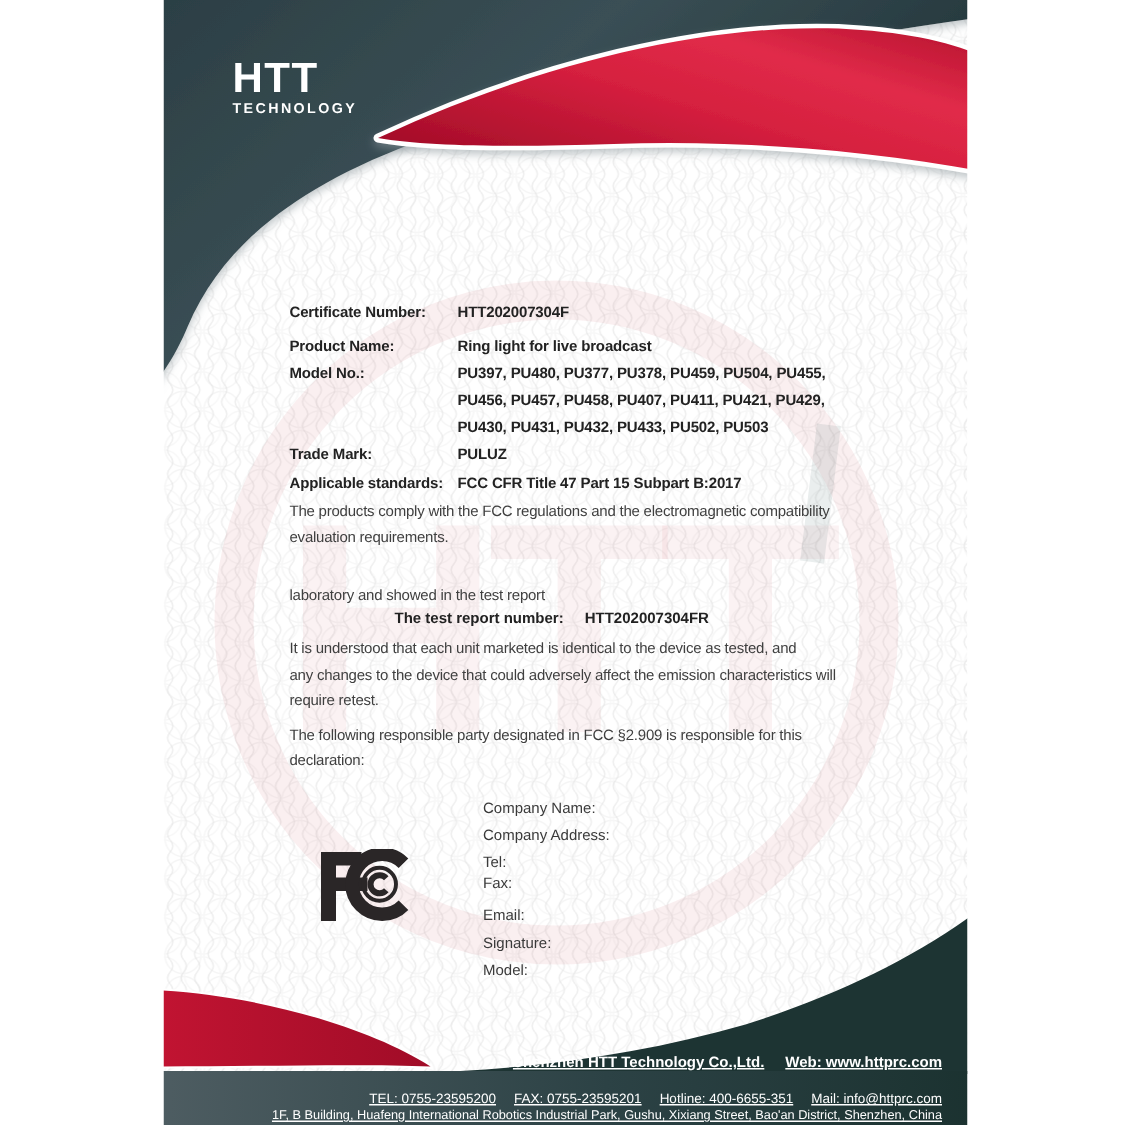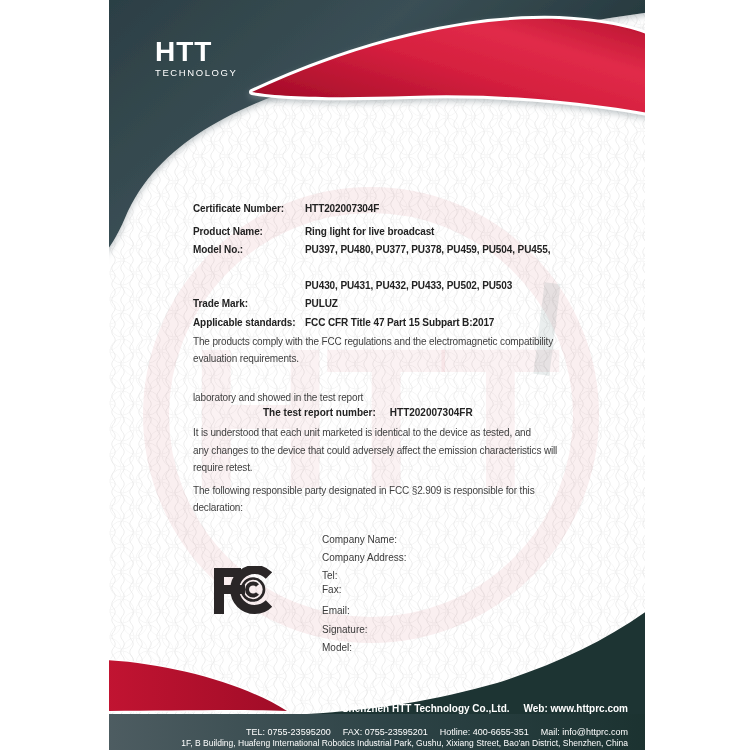--- a/index.html
+++ b/index.html
@@ -5,21 +5,21 @@
   html,body{margin:0;padding:0;}
   body{
     width:750px;height:750px;position:relative;background:#ffffff;
     font-family:"Liberation Sans","DejaVu Sans",sans-serif;overflow:hidden;
   }
   .page{position:absolute;left:109px;top:0;width:536px;height:750px;background:#fff;overflow:hidden;}
   .decor{position:absolute;left:0;top:0;}
   
   .brand{position:absolute;left:46px;top:38px;color:#fff;}
   .brand-title{font-size:28px;font-weight:bold;letter-spacing:1px;line-height:28px;}
-  .brand-subtitle{font-size:9.5px;font-weight:normal;letter-spacing:1.6px;margin-top:1px;}
+  .brand-subtitle{font-size:9.5px;font-weight:bold;letter-spacing:1.6px;margin-top:1px;}
   
   .doc-title{position:absolute;left:0;top:165px;width:100%;text-align:center;
     font-size:14.5px;font-weight:bold;color:#151515;letter-spacing:0.2px;white-space:nowrap;}
   
   .info-label{position:absolute;left:84px;font-size:10px;font-weight:bold;color:#222;white-space:nowrap;letter-spacing:-0.1px;}
   .info-value{position:absolute;left:196px;font-size:10px;font-weight:bold;color:#222;white-space:nowrap;letter-spacing:-0.1px;text-align:right;}
   .r1{top:203px}.r2{top:226px}.r3{top:244px}.r4{top:262px}.r5{top:280px}.r6{top:298px}.r7{top:317px}
   
   .pline{position:absolute;left:84px;font-size:10px;color:#3f3f3f;white-space:nowrap;letter-spacing:-0.15px;}
   .p1a{top:336px}.p1b{top:353px}
@@ -27,21 +27,21 @@
   .p3a{top:427px}.p3b{top:445px}.p3c{top:462px}
   .p4a{top:485px}.p4b{top:502px}
   .report-line{position:absolute;left:154px;top:407px;font-size:10px;font-weight:bold;color:#222;white-space:nowrap;}
   .report-line .gap{display:inline-block;width:14px;}
   
   .form-label{position:absolute;left:213px;font-size:10px;color:#3a3a3a;white-space:nowrap;}
   .f1{top:534px}.f2{top:552px}.f3{top:570px}.f4{top:584px}.f5{top:605px}.f6{top:624px}.f7{top:642px}
   
   .fcc-mark{position:absolute;left:103px;top:566px;}
   
-  .footer-line{position:absolute;right:17px;color:#ffffff;white-space:nowrap;text-align:left;}
+  .footer-line{position:absolute;right:17px;color:#ffffff;white-space:nowrap;text-align:left;text-decoration:underline;}
   .ft1{top:703px;font-size:10px;font-weight:bold;}
   .ft1 .seg{margin-left:14px;}
   .ft2{top:727px;font-size:9px;}
   .ft2 .seg{margin-left:12px;}
   .ft3{top:738px;font-size:8.5px;}
 </style>
 </head>
 <body>
 
 <div class="page">
@@ -123,20 +123,21 @@
   </div>
 
 
   <div class="info-label r1">Certificate Number:</div>
   <div class="info-value r1">HTT202007304F</div>
   <div class="info-label r2">Product Name:</div>
   <div class="info-value r2">Ring light for live broadcast</div>
   <div class="info-label r3">Model No.:</div>
   <div class="info-value r3">PU397, PU480, PU377, PU378, PU459, PU504, PU455,</div>
   <div class="info-label r4"></div>
+  <div class="info-value r4">PU456, PU457, PU458, PU407, PU411, PU421, PU429,</div>
   <div class="info-label r5"></div>
   <div class="info-value r5">PU430, PU431, PU432, PU433, PU502, PU503</div>
   <div class="info-label r6">Trade Mark:</div>
   <div class="info-value r6">PULUZ</div>
   <div class="info-label r7">Applicable standards:</div>
   <div class="info-value r7">FCC CFR Title 47 Part 15 Subpart B:2017</div>
 
   <div class="pline p1a">The products comply with the FCC regulations and the electromagnetic compatibility</div>
   <div class="pline p1b">evaluation requirements.</div>
   <div class="pline p2b">laboratory and showed in the test report</div>

